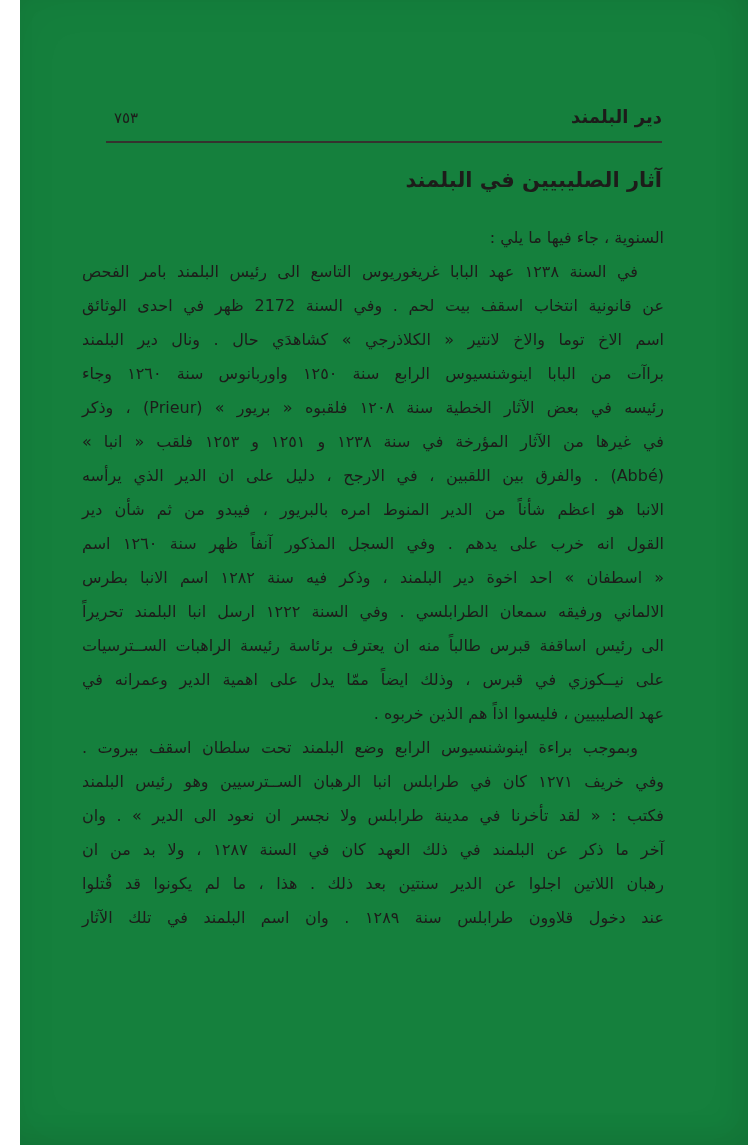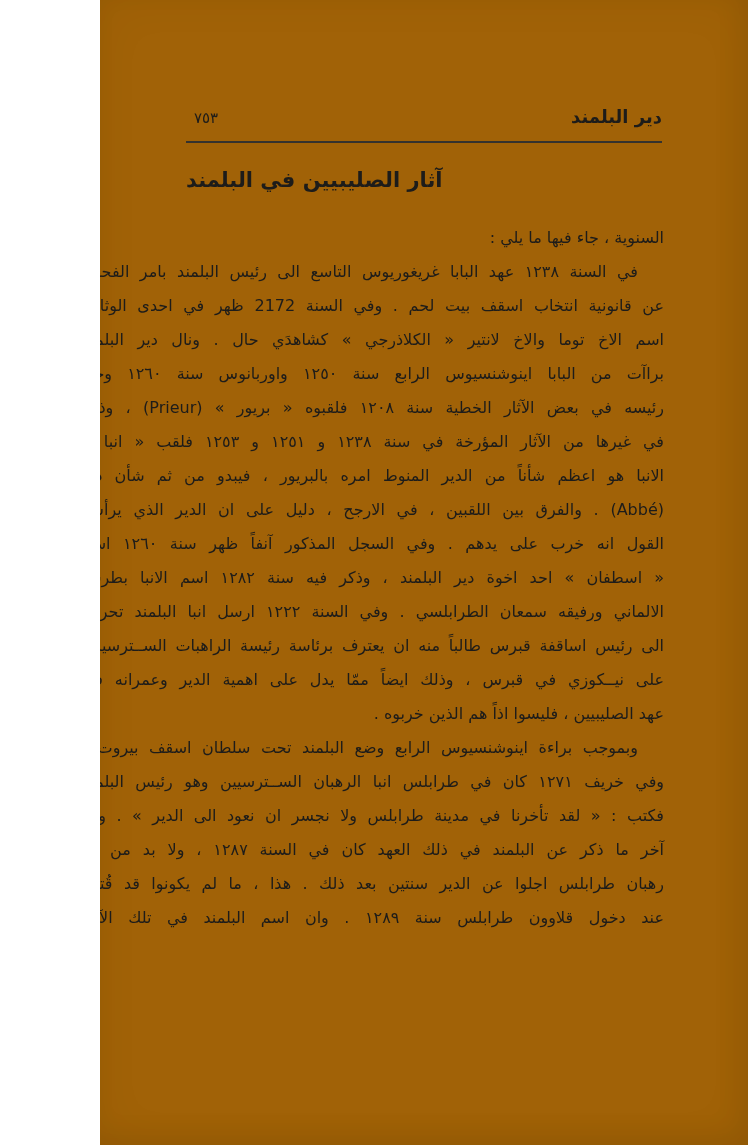--- a/index.html
+++ b/index.html
@@ -1,20 +1,20 @@
 <!DOCTYPE html>
 <html lang="ar" dir="rtl"><head>
 <meta charset="utf-8">
 <style>
   html,body{margin:0;padding:0;background:#ffffff;}
   .scan{
     position:relative;
-    width:648px;height:1145px;
+    width:728px;height:1145px;
     margin:0;
-    background:#a16207;
+    background:#15803d;
     box-shadow: inset -8px -10px 26px rgba(0,0,0,.07), inset 0 0 50px rgba(0,0,0,.045);
     font-family:"DejaVu Sans", sans-serif;
     color:#1d1c1a;
     overflow:hidden;
     text-decoration:underline;
   }
   .header{
     position:absolute;top:104px;left:86px;right:86px;height:32px;
     direction:rtl;
   }
@@ -26,21 +26,21 @@
     position:absolute;left:0;right:0;top:2px;
     text-align:right;
     font-size:18px;font-weight:bold;
   }
   .header-rule{
     position:absolute;top:141px;left:86px;right:86px;height:2px;
     background:#35322e;
   }
   .section-title{
     position:absolute;top:168px;left:86px;right:86px;margin:0;
-    text-align:left;direction:rtl;
+    text-align:right;direction:rtl;
     font-size:21px;font-weight:bold;
   }
   .body-text{
     position:absolute;top:221px;right:84px;width:582px;
     direction:rtl;
     font-size:16px;
     line-height:34px;
   }
   .line{
     text-align:justify;
@@ -64,29 +64,29 @@
   <h1 class="section-title">آثار الصليبيين في البلمند</h1>
 
   <div class="body-text">
       <div class="line short">السنوية ، جاء فيها ما يلي :</div>
       <div class="line indent">في السنة ١٢٣٨ عهد البابا غريغوريوس التاسع الى رئيس البلمند بامر الفحص</div>
       <div class="line">عن قانونية انتخاب اسقف بيت لحم . وفي السنة 2172 ظهر في احدى الوثائق</div>
       <div class="line">اسم الاخ توما والاخ لانتير « الكلاذرجي » كشاهدَي حال . ونال دير البلمند</div>
       <div class="line">براآت من البابا اينوشنسيوس الرابع سنة ١٢٥٠ واوربانوس سنة ١٢٦٠ وجاء</div>
       <div class="line">رئيسه في بعض الآثار الخطية سنة ١٢٠٨ فلقبوه « بريور » ⁦(Prieur)⁩ ، وذكر</div>
       <div class="line">في غيرها من الآثار المؤرخة في سنة ١٢٣٨ و ١٢٥١ و ١٢٥٣ فلقب « انبا »</div>
+      <div class="line">⁦(Abbé)⁩ . والفرق بين اللقبين ، في الارجح ، دليل على ان الدير الذي يرأسه</div>
       <div class="line">الانبا هو اعظم شأناً من الدير المنوط امره بالبريور ، فيبدو من ثم شأن دير</div>
-      <div class="line">⁦(Abbé)⁩ . والفرق بين اللقبين ، في الارجح ، دليل على ان الدير الذي يرأسه</div>
       <div class="line">القول انه خرب على يدهم . وفي السجل المذكور آنفاً ظهر سنة ١٢٦٠ اسم</div>
       <div class="line">« اسطفان » احد اخوة دير البلمند ، وذكر فيه سنة ١٢٨٢ اسم الانبا بطرس</div>
       <div class="line">الالماني ورفيقه سمعان الطرابلسي . وفي السنة ١٢٢٢ ارسل انبا البلمند تحريراً</div>
       <div class="line">الى رئيس اساقفة قبرس طالباً منه ان يعترف برئاسة رئيسة الراهبات الســترسيات</div>
       <div class="line">على نيــكوزي في قبرس ، وذلك ايضاً ممّا يدل على اهمية الدير وعمرانه في</div>
       <div class="line short">عهد الصليبيين ، فليسوا اذاً هم الذين خربوه .</div>
       <div class="line indent">وبموجب براءة اينوشنسيوس الرابع وضع البلمند تحت سلطان اسقف بيروت .</div>
       <div class="line">وفي خريف ١٢٧١ كان في طرابلس انبا الرهبان الســترسيين وهو رئيس البلمند</div>
       <div class="line">فكتب : « لقد تأخرنا في مدينة طرابلس ولا نجسر ان نعود الى الدير » . وان</div>
       <div class="line">آخر ما ذكر عن البلمند في ذلك العهد كان في السنة ١٢٨٧ ، ولا بد من ان</div>
-      <div class="line">رهبان طرابلس اجلوا عن الدير سنتين بعد ذلك . هذا ، ما لم يكونوا قد قُتلوا</div>
+      <div class="line">رهبان اللاتين اجلوا عن الدير سنتين بعد ذلك . هذا ، ما لم يكونوا قد قُتلوا</div>
       <div class="line">عند دخول قلاوون طرابلس سنة ١٢٨٩ . وان اسم البلمند في تلك الآثار</div>
     </div>
 
 </div>
 
 </body></html>

